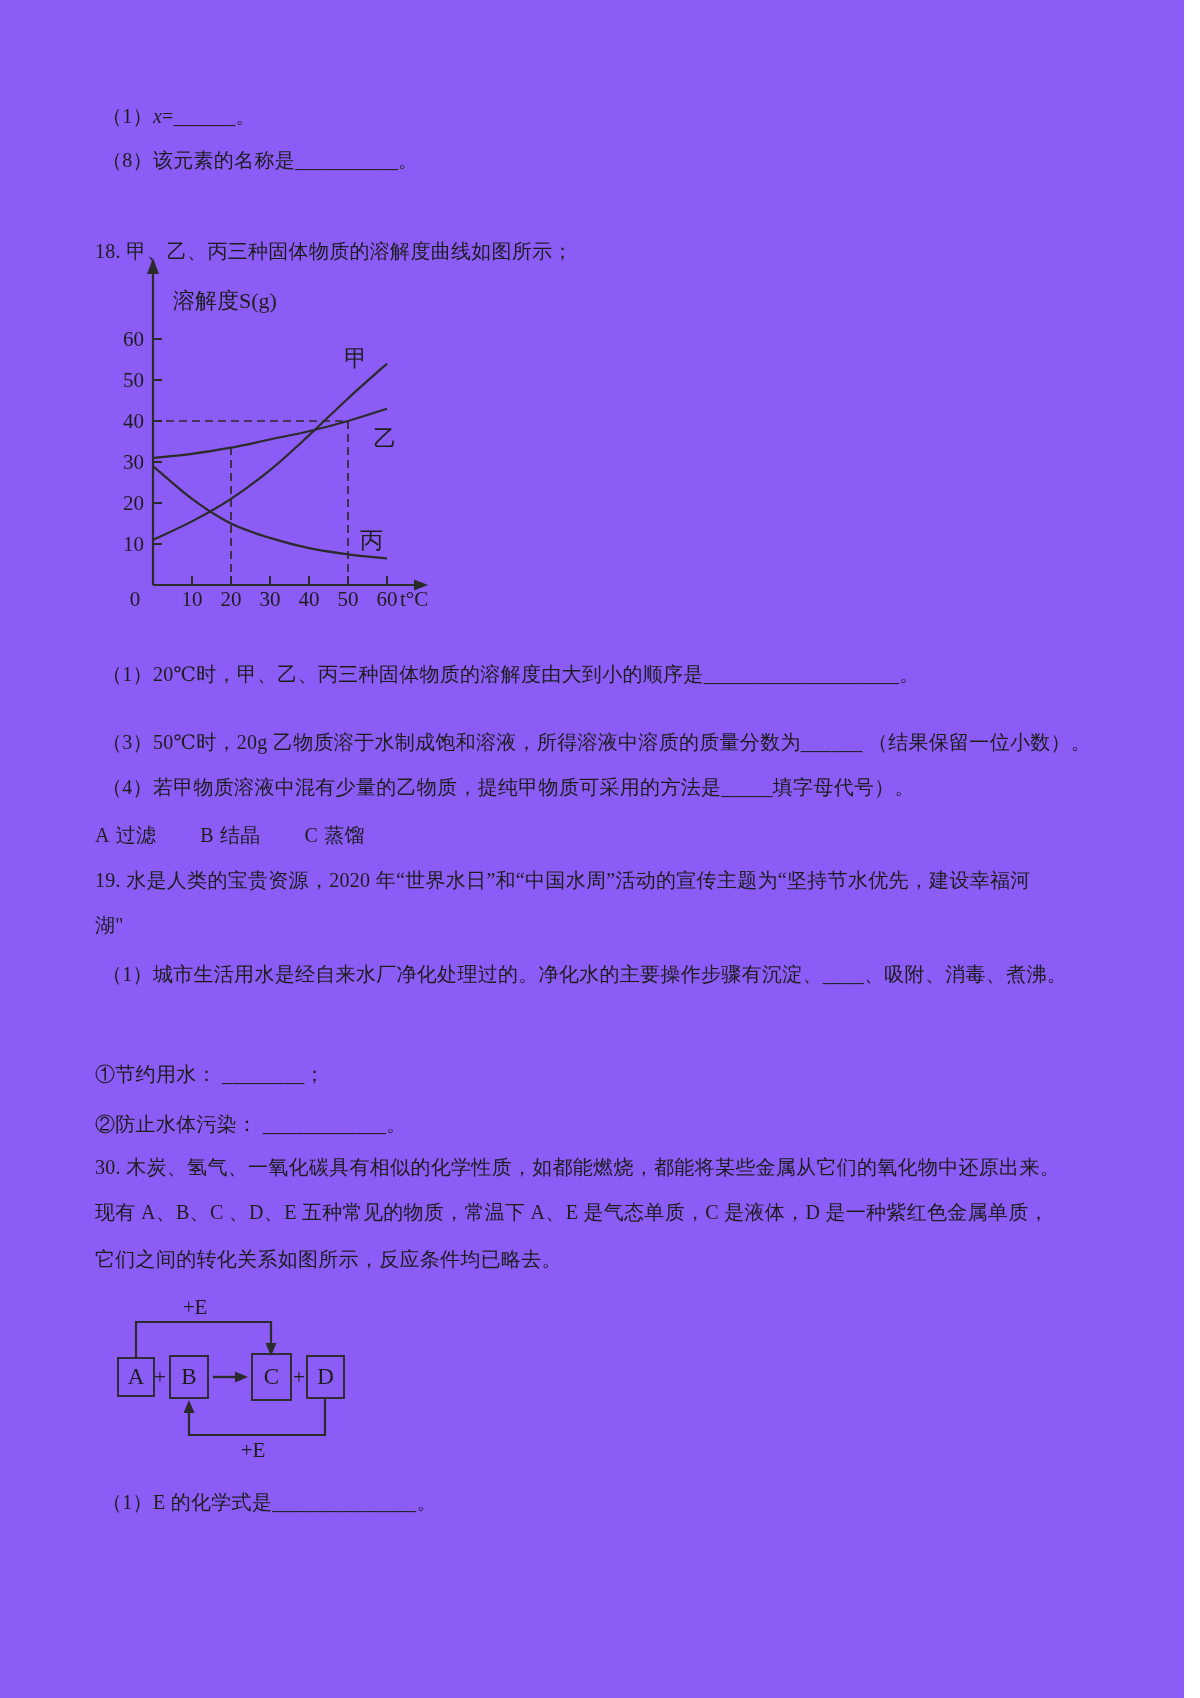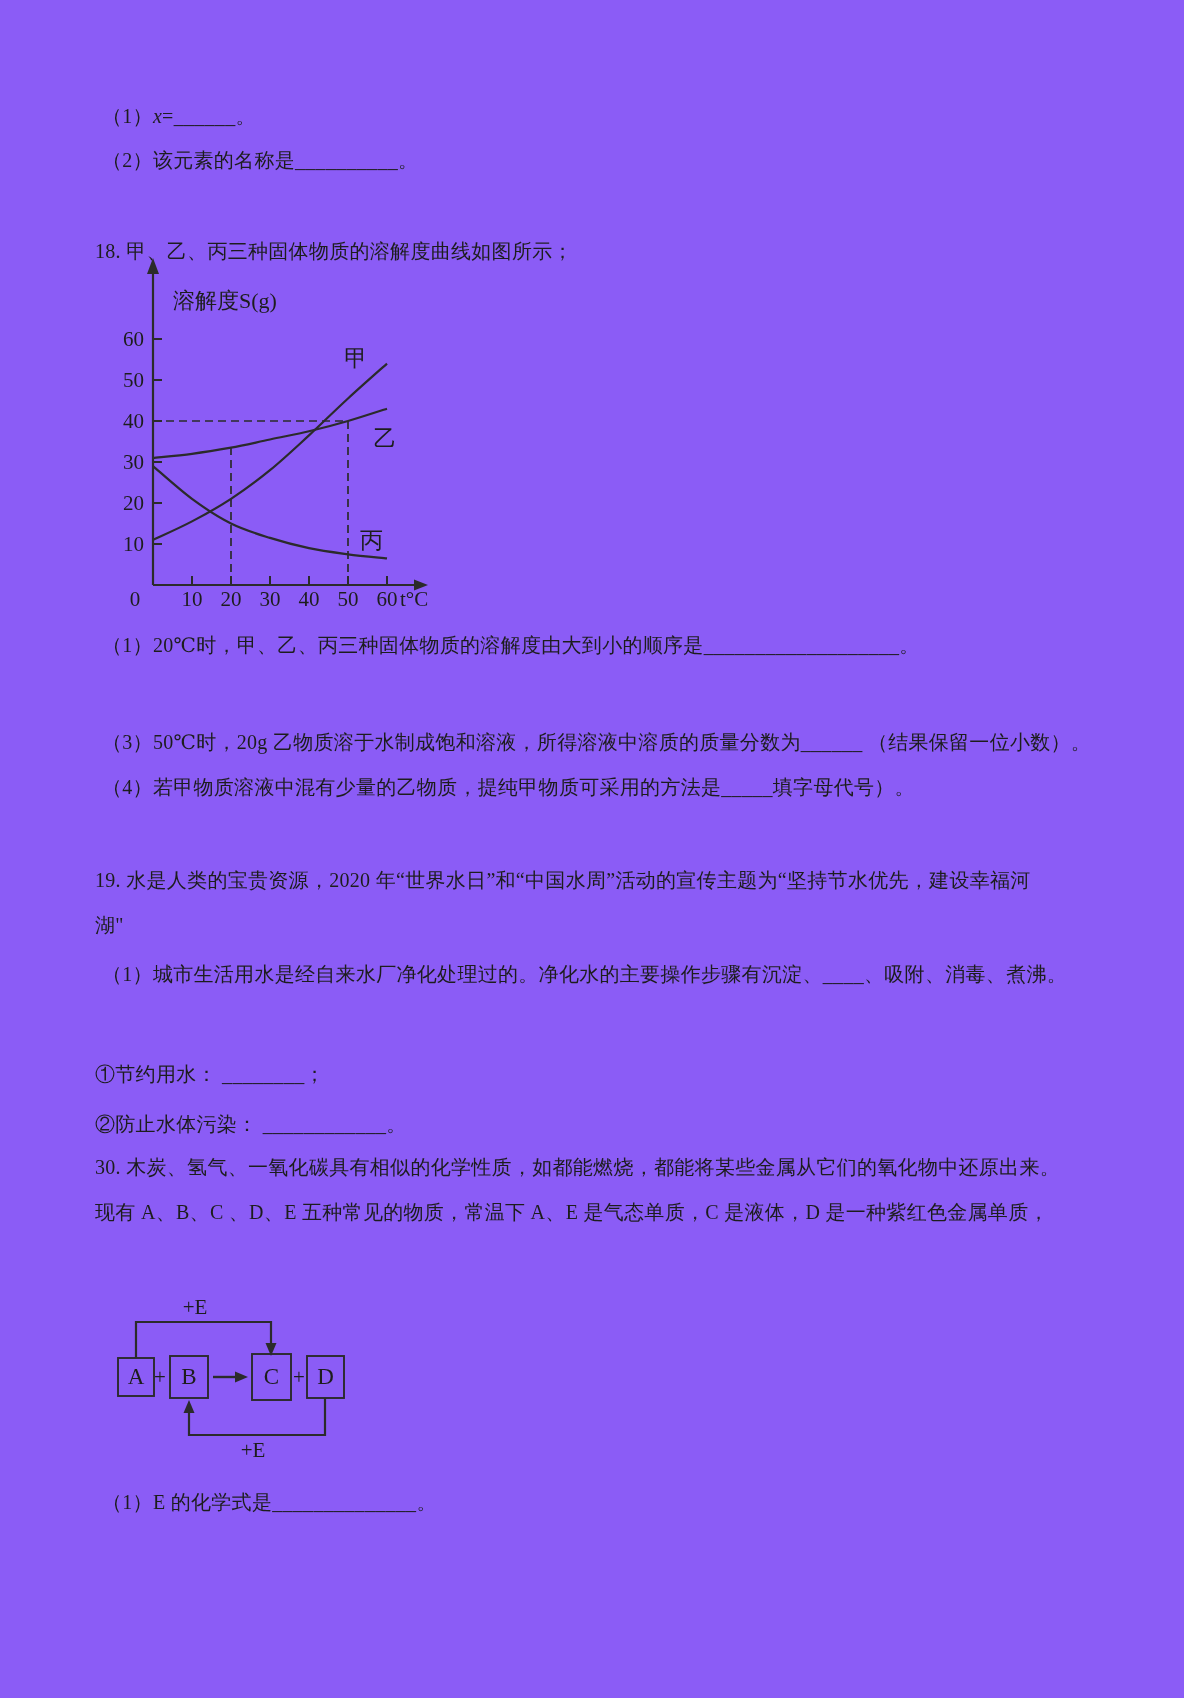--- a/index.html
+++ b/index.html
@@ -18,21 +18,21 @@
   .opt{margin-right:44px;}
   i.var{font-style:italic;}
   svg text{font-family:"Liberation Serif","DejaVu Serif",serif; fill:#1d1d1d;}
 </style>
 </head>
 <body>
 
 <div id="page">
 
   <p class="line ls" style="top:103px"><span>（1）</span><i class="var">x</i><span>=______。</span></p>
-  <p class="line ls" style="top:147px">（2）该元素的名称是__________。</p>
+  <p class="line ls" style="top:147px">（8）该元素的名称是__________。</p>
 
   <p class="line lq" style="top:238px">18. 甲、乙、丙三种固体物质的溶解度曲线如图所示；</p>
 
   <svg style="position:absolute; left:78px; top:256px;" width="390" height="366" viewBox="0 0 390 366" xmlns="http://www.w3.org/2000/svg">
       <line x1="75" y1="165" x2="270" y2="165" stroke="#2b2b2b" stroke-width="1.7" stroke-dasharray="8,5"></line>
       <line x1="153" y1="329" x2="153" y2="191.65" stroke="#2b2b2b" stroke-width="1.7" stroke-dasharray="8,5"></line>
       <line x1="270" y1="329" x2="270" y2="165" stroke="#2b2b2b" stroke-width="1.7" stroke-dasharray="8,5"></line>
       <line x1="75" y1="329" x2="75" y2="14" stroke="#2b2b2b" stroke-width="2.2"></line>
       <line x1="75" y1="329" x2="341" y2="329" stroke="#2b2b2b" stroke-width="2.2"></line>
       <path d="M75,2 L69,18 L81,18 Z" fill="#2b2b2b"></path>
@@ -65,33 +65,35 @@
       <text x="322" y="350" text-anchor="start" font-size="21">t°C</text>
       <text x="95" y="52" text-anchor="start" font-size="22">溶解度S(g)</text>
       <path d="M75.0,283.9C81.5,280.8 101.0,272.3 114.0,265.4C127.0,258.6 140.0,251.4 153.0,242.9C166.0,234.4 179.0,224.8 192.0,214.2C205.0,203.6 218.0,191.3 231.0,179.4C244.0,167.4 257.0,154.4 270.0,142.5C283.0,130.5 302.5,113.4 309.0,107.6" fill="none" stroke="#2b2b2b" stroke-width="2.2"></path>
       <text x="277.79999999999995" y="109.65" text-anchor="middle" font-size="23">甲</text>
       <path d="M75.0,201.9C81.5,201.2 101.0,199.5 114.0,197.8C127.0,196.1 140.0,194.0 153.0,191.7C166.0,189.3 179.0,186.2 192.0,183.5C205.0,180.7 218.0,178.3 231.0,175.3C244.0,172.2 257.0,168.8 270.0,165.0C283.0,161.2 302.5,154.8 309.0,152.7" fill="none" stroke="#2b2b2b" stroke-width="2.2"></path>
       <text x="307.04999999999995" y="189.60000000000002" text-anchor="middle" font-size="23">乙</text>
       <path d="M75.0,210.1C81.5,215.6 101.0,233.3 114.0,242.9C127.0,252.5 140.0,261.0 153.0,267.5C166.0,274.0 179.0,277.8 192.0,281.9C205.0,286.0 218.0,289.4 231.0,292.1C244.0,294.8 257.0,296.5 270.0,298.3C283.0,300.0 302.5,301.7 309.0,302.4" fill="none" stroke="#2b2b2b" stroke-width="2.2"></path>
       <text x="293.4" y="292.1" text-anchor="middle" font-size="23">丙</text>
     </svg>
 
-  <p class="line ls" style="top:632px">（1）20℃时，甲、乙、丙三种固体物质的溶解度由大到小的顺序是___________________。</p>
+  <p class="line ls" style="top:661px">（1）20℃时，甲、乙、丙三种固体物质的溶解度由大到小的顺序是___________________。</p>
   <p class="line ls" style="top:729px">（3）50℃时，20g 乙物质溶于水制成饱和溶液，所得溶液中溶质的质量分数为______ （结果保留一位小数）。</p>
   <p class="line ls" style="top:774px">（4）若甲物质溶液中混有少量的乙物质，提纯甲物质可采用的方法是_____填字母代号）。</p>
 
+  <p class="line lq" style="top:822px"><span><span class="opt-key">A</span><span class="opt">过滤</span></span><span><span class="opt-key">B</span><span class="opt">结晶</span></span><span><span class="opt-key">C</span><span class="opt">蒸馏</span></span></p>
 
   <p class="line lq" style="top:867px">19. 水是人类的宝贵资源，2020 年“世界水日”和“中国水周”活动的宣传主题为“坚持节水优先，建设幸福河</p>
   <p class="line lq" style="top:912px">湖"</p>
   <p class="line ls" style="top:961px">（1）城市生活用水是经自来水厂净化处理过的。净化水的主要操作步骤有沉淀、____、吸附、消毒、煮沸。</p>
   <p class="line lq" style="top:1061px">①节约用水： ________；</p>
   <p class="line lq" style="top:1111px">②防止水体污染： ____________。</p>
 
   <p class="line lq" style="top:1154px">30. 木炭、氢气、一氧化碳具有相似的化学性质，如都能燃烧，都能将某些金属从它们的氧化物中还原出来。</p>
   <p class="line lq" style="top:1199px">现有 A、B、C 、D、E 五种常见的物质，常温下 A、E 是气态单质，C 是液体，D 是一种紫红色金属单质，</p>
+  <p class="line lq" style="top:1246px">它们之间的转化关系如图所示，反应条件均已略去。</p>
 
   <svg style="position:absolute; left:80px; top:1292px;" width="340" height="178" viewBox="0 0 340 178" xmlns="http://www.w3.org/2000/svg">
       <rect x="38" y="66" width="36" height="38" fill="none" stroke="#2b2b2b" stroke-width="1.9"></rect>
       <text x="56" y="92" text-anchor="middle" font-size="23">A</text>
       <rect x="90" y="64" width="38" height="42" fill="none" stroke="#2b2b2b" stroke-width="1.9"></rect>
       <text x="109" y="92" text-anchor="middle" font-size="23">B</text>
       <rect x="172" y="62" width="39" height="46" fill="none" stroke="#2b2b2b" stroke-width="1.9"></rect>
       <text x="191.5" y="92" text-anchor="middle" font-size="23">C</text>
       <rect x="227" y="64" width="37" height="42" fill="none" stroke="#2b2b2b" stroke-width="1.9"></rect>
       <text x="245.5" y="92" text-anchor="middle" font-size="23">D</text>

